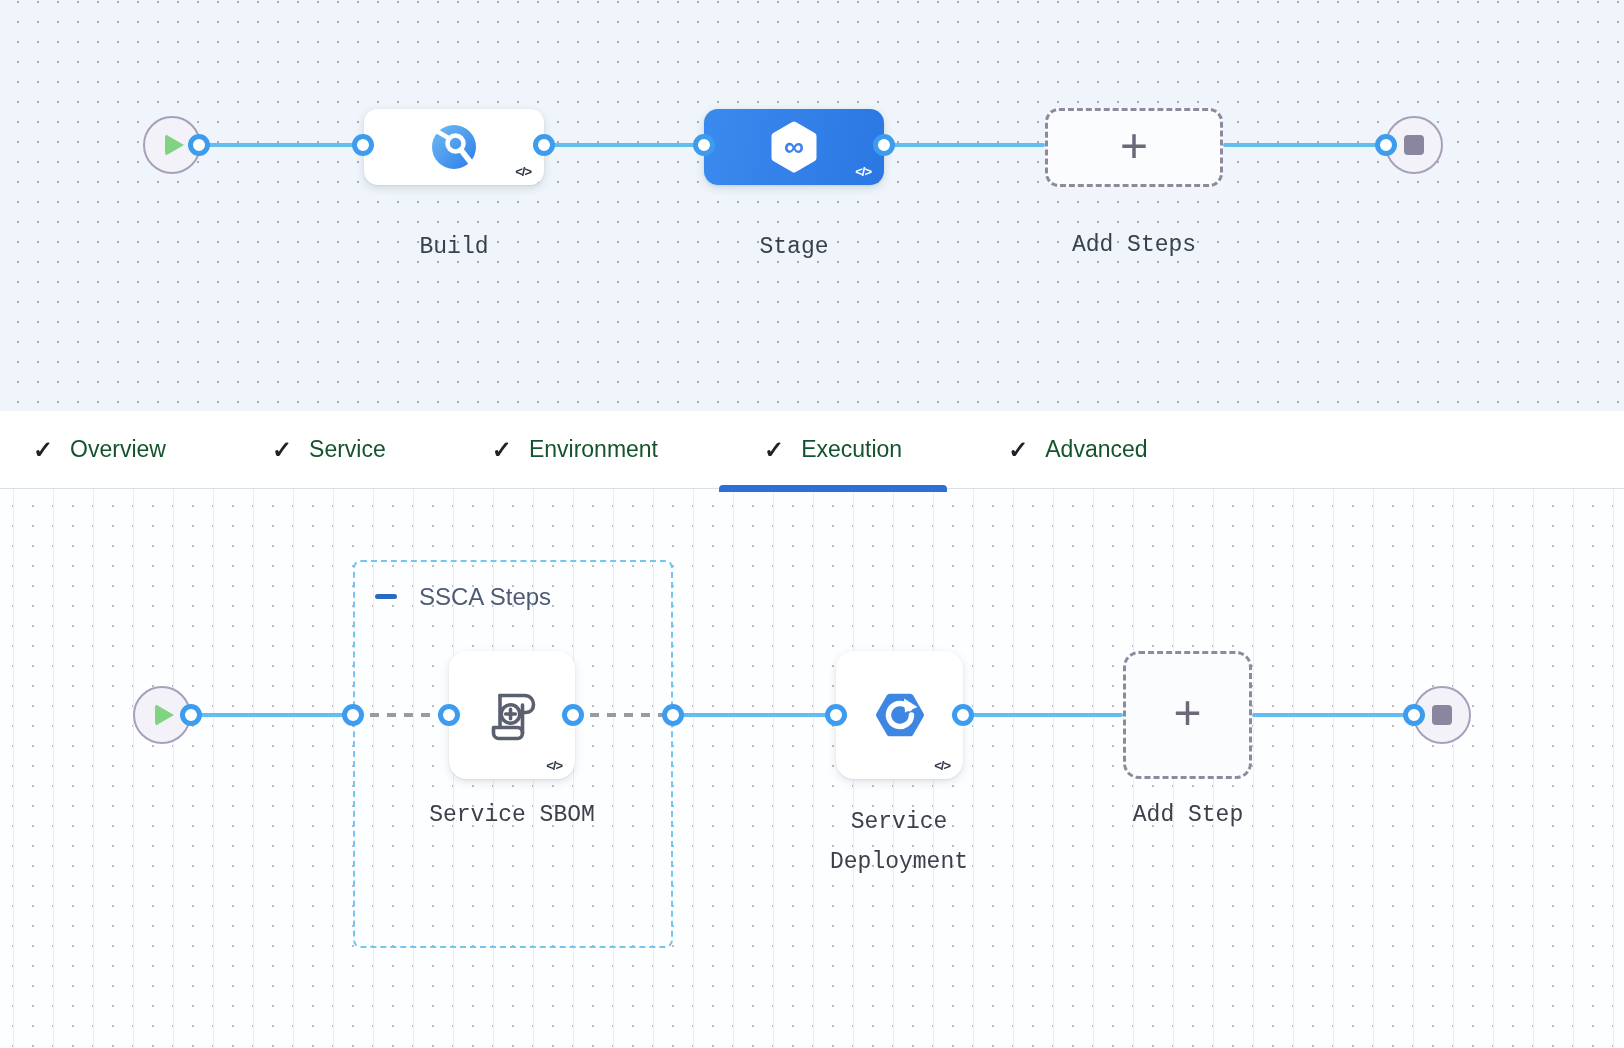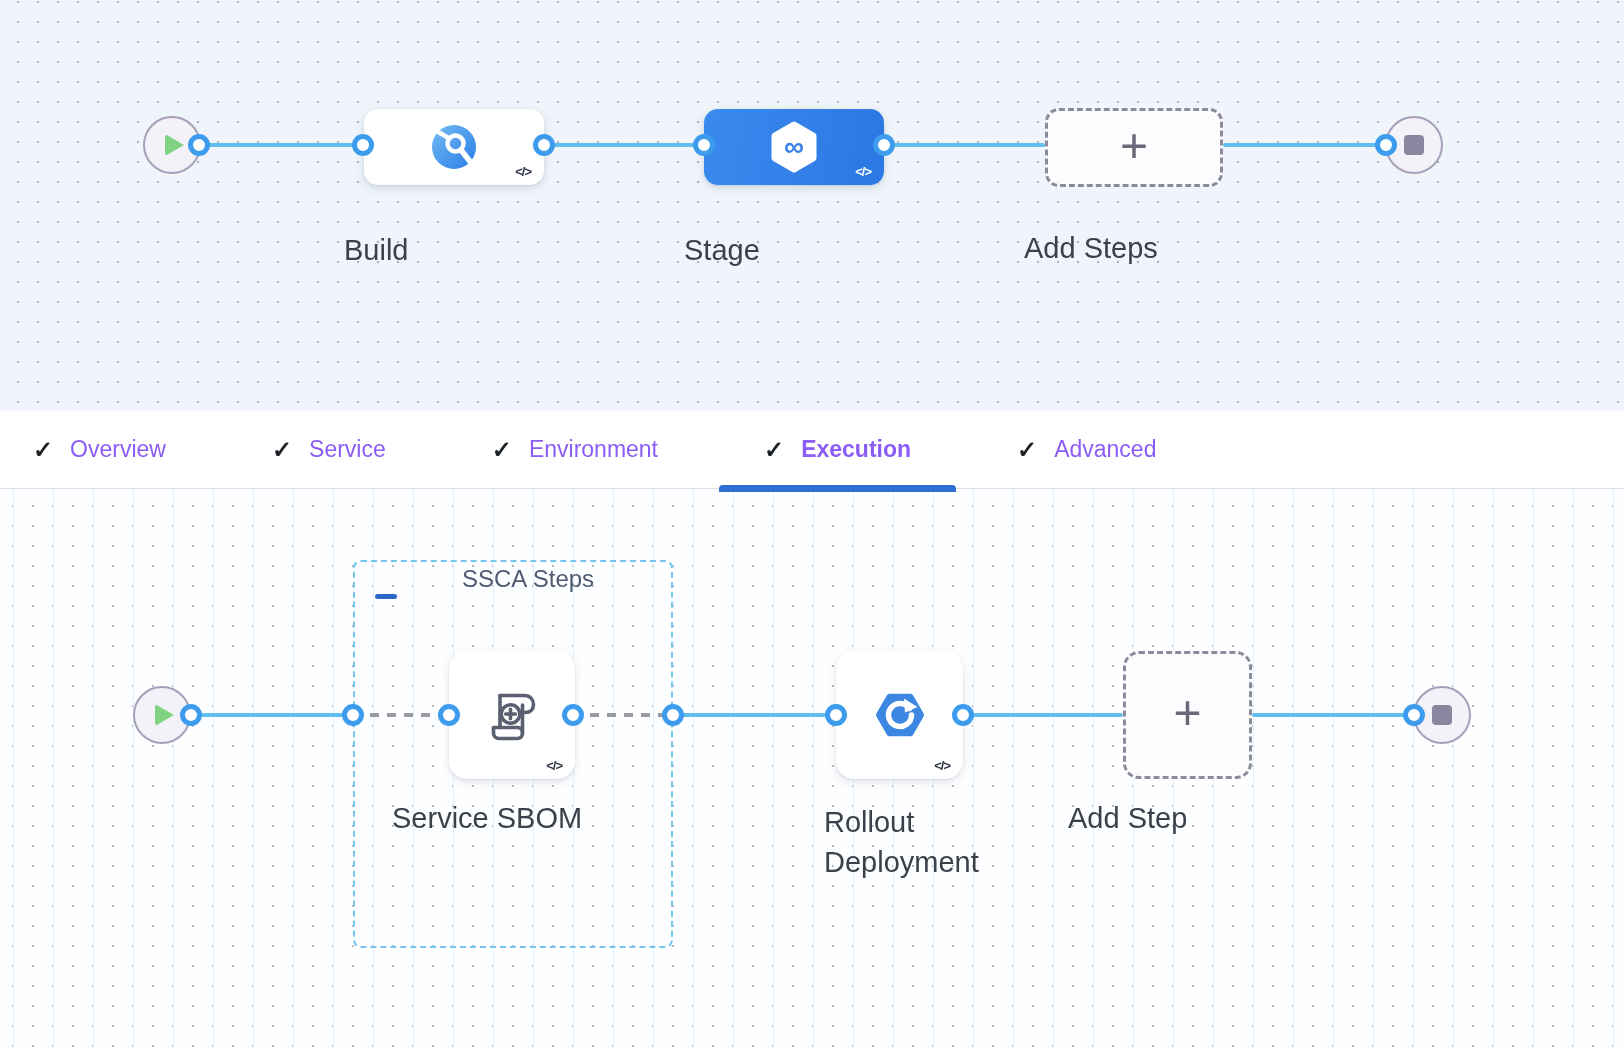--- a/index.html
+++ b/index.html
@@ -30,49 +30,49 @@
   .stage-node{position:absolute;width:180px;height:76px;border-radius:14px;background:#fff;
     box-shadow:0 3px 10px rgba(31,52,88,.15),0 1px 2px rgba(31,52,88,.08);
     z-index:4;display:flex;align-items:center;justify-content:center;}
   .stage-node.selected{background:linear-gradient(100deg,#3a8aee,#2b77e3);}
   .code-badge{position:absolute;right:13px;bottom:6px;font-size:13px;font-weight:bold;
     color:#2e3545;letter-spacing:-1px;}
   .selected .code-badge{color:#fff;}
   .add-node{position:absolute;border:3px dashed #8e8a9d;background:#fbfcfe;border-radius:14px;
     display:flex;align-items:center;justify-content:center;z-index:4;box-sizing:border-box;}
   .plus{font-size:48px;font-weight:300;color:#6b6879;line-height:1;margin-top:-4px;}
-  .node-label{position:absolute;font-size:29px;color:#3b414b;text-align:left;width:220px;z-index:4;}
+  .node-label{position:absolute;font-size:23px;color:#3b414b;text-align:center;width:220px;z-index:4;font-family:Liberation Mono, monospace;}
 
   
   .tab-bar{
     left:0;top:411px;width:1624px;height:78px;background:#fff;
     border-bottom:1px solid #dcdfe5;box-sizing:border-box;
     display:flex;align-items:center;padding-left:33px;gap:106px;z-index:8;
   }
   .tab{display:flex;align-items:center;gap:17px;position:relative;height:100%;cursor:default;}
   .tab .check{font-size:24px;font-weight:700;color:#1d2228;}
-  .tab .tlabel{font-size:23px;color:#8b5cf6;font-weight:400;}
-  .tab.active .tlabel{font-weight:700;}
+  .tab .tlabel{font-size:23px;color:#14532d;font-weight:400;}
+  .tab.active .tlabel{font-weight:400;}
   .tab.active::after{content:"";position:absolute;left:-45px;right:-45px;bottom:-4px;height:7px;
     background:#2e6fd4;border-radius:4px 4px 0 0;}
 
   
   .canvas-bottom{
     left:0;top:489px;width:1624px;height:559px;
     background-color:#fdfeff;
     background-image:
       linear-gradient(90deg,#e4f1fa 1.5px,transparent 1.5px),
       radial-gradient(circle,#b5bac2 1.3px,transparent 1.5px);
     background-size:40px 40px,20px 20px;
     background-position:13px 0,3px 7px;
   }
   .group-box{position:absolute;left:353px;top:71px;width:320px;height:388px;
     border:2px dashed #75c6ef;border-radius:8px;z-index:1;box-sizing:border-box;}
   .group-collapse{position:absolute;left:20px;top:32px;width:22px;height:5px;border-radius:3px;background:#2a6ac6;}
-  .group-label{position:absolute;left:64px;top:3px;font-size:24px;color:#4e5a73;margin-left:43px;}
+  .group-label{position:absolute;left:64px;top:21px;font-size:24px;color:#4e5a73;}
 
   .step-node{position:absolute;border-radius:18px;background:#fff;
     box-shadow:0 3px 10px rgba(31,52,88,.13),0 1px 2px rgba(31,52,88,.08);
     z-index:4;display:flex;align-items:center;justify-content:center;}
 </style>
 </head>
 <body>
 
 <div class="abs canvas-top">
 
@@ -192,21 +192,21 @@
   <div class="node-label" style="left:392px;top:313px;width:240px;">Service SBOM</div>
 
   <div class="step-node" style="left:836px;top:162px;width:127px;height:128px;">
     <svg width="64" height="64" viewBox="0 0 64 64">
       <polygon points="21.5,13.8 42.5,13.8 53,32 42.5,50.2 21.5,50.2 11,32" fill="#3d87e2" stroke="#3d87e2" stroke-width="6" stroke-linejoin="round"></polygon>
       <path d="M41.5 25.5 A11.5 11.5 0 1 0 43.5 32" stroke="#fff" stroke-width="5.5" fill="none" stroke-linecap="round"></path>
       <polygon points="36,15.5 49.5,24 37,29.5" fill="#fff"></polygon>
     </svg>
     <span class="code-badge">&lt;/&gt;</span>
   </div>
-  <div class="node-label" style="left:824px;top:313px;width:150px;line-height:40px;">Rollout Deployment</div>
+  <div class="node-label" style="left:824px;top:313px;width:150px;line-height:40px;">Service Deployment</div>
 
   <div class="add-node" style="left:1123px;top:162px;width:129px;height:128px;border-radius:16px;">
     <span class="plus">+</span>
   </div>
   <div class="node-label" style="left:1068px;top:313px;width:240px;">Add Step</div>
 
   <div class="terminal" style="left:1413px;top:197px;">
     <div class="stop"></div>
   </div>
 </div>

